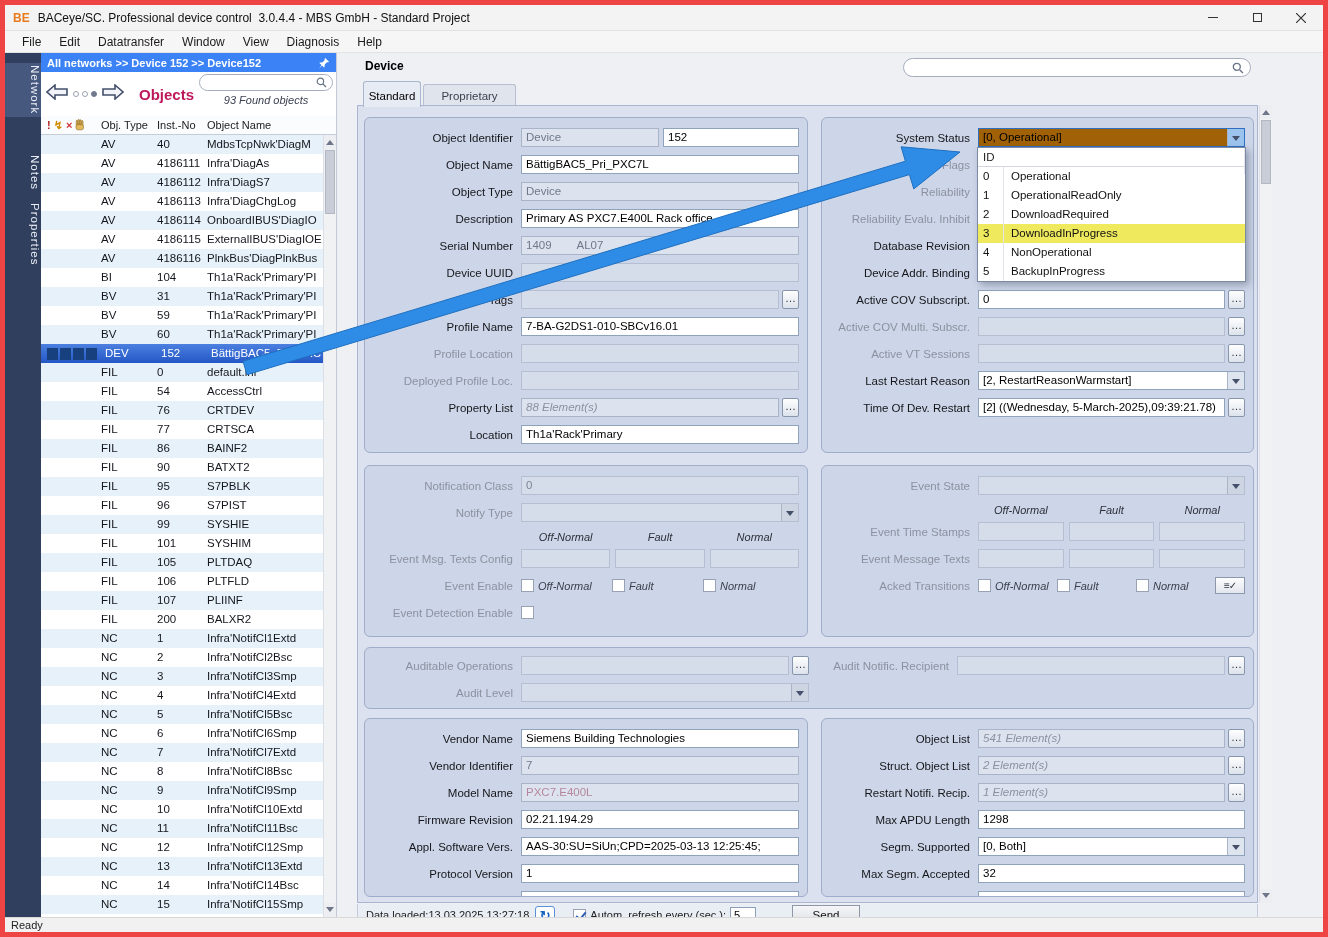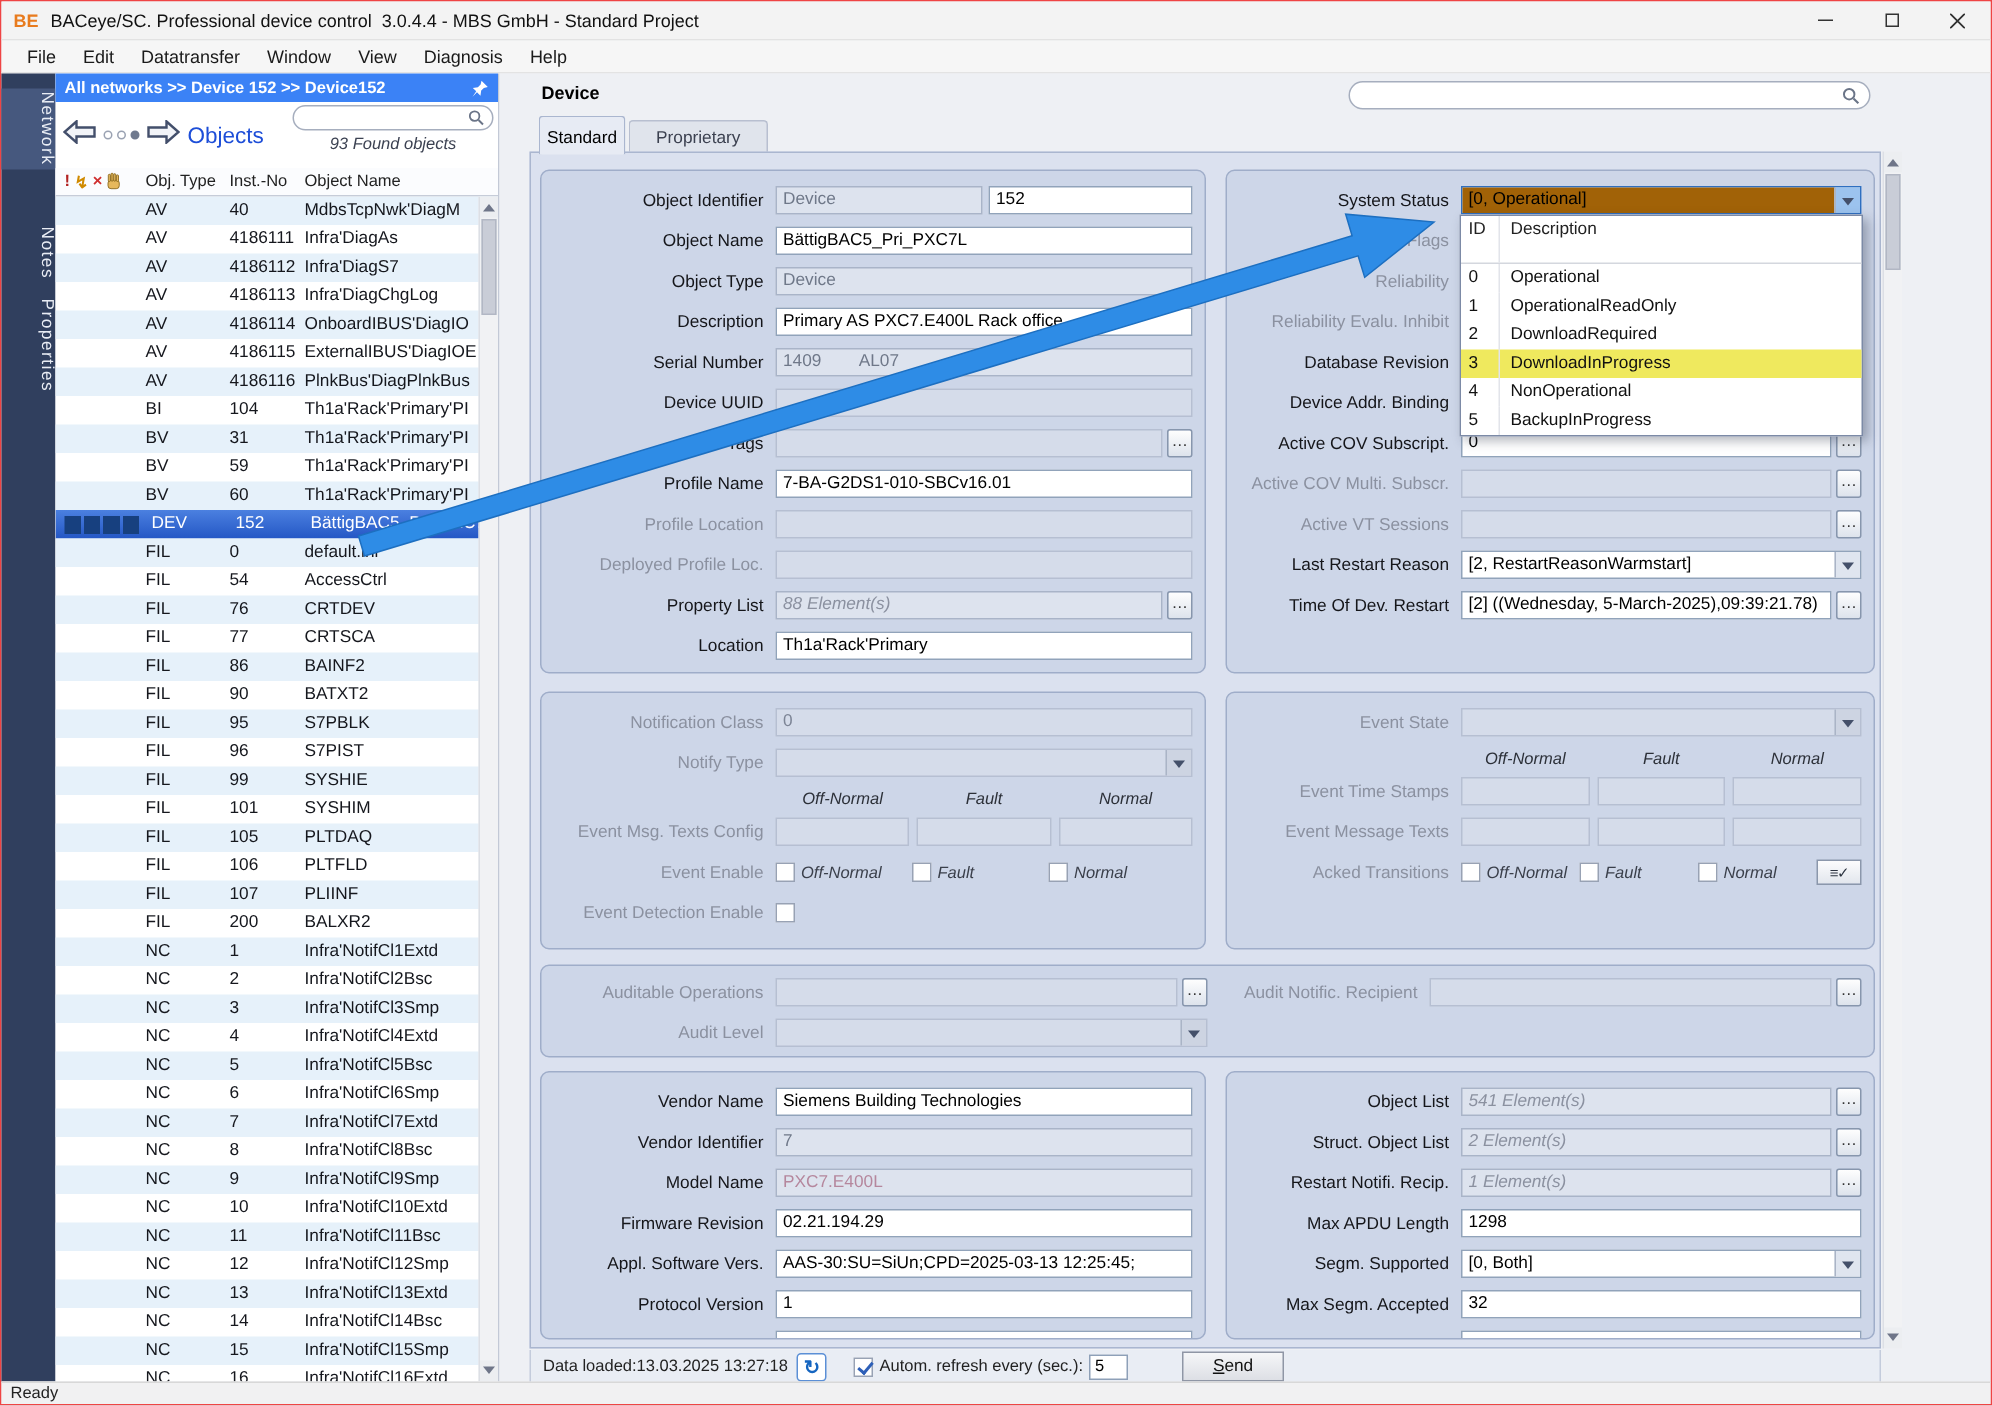--- a/index.html
+++ b/index.html
@@ -1,18 +1,18 @@
 <!DOCTYPE html>
 <html><head>
 <meta charset="utf-8">
 <style>
   * { margin:0; padding:0; box-sizing:border-box; }
   html,body { width:1328px; height:937px; }
   body { font-family:"Liberation Sans", sans-serif; background:#eef0f4; overflow:hidden; position:relative; }
-  .window { position:absolute; inset:0; border:1px solid #ef4444; background:#eef0f4; }
+  .window { position:absolute; inset:0; border:5px solid #ef4444; background:#eef0f4; }
 
   
   .titlebar { position:absolute; left:0; top:0; right:0; height:26px; background:#f3f3f3; border-bottom:1px solid #e2e2e2; display:flex; align-items:center; }
   .logo { margin-left:8px; color:#e87b1e; font-weight:bold; font-size:12px; }
   .title { margin-left:8px; font-size:12px; color:#111; white-space:pre; }
   .wctrls { margin-left:auto; display:flex; height:100%; }
   .wbtn { width:44px; height:100%; display:flex; align-items:center; justify-content:center; cursor:pointer; }
   .glyph-min { width:10px; height:1px; background:#333; }
   .glyph-max { width:9px; height:9px; border:1px solid #333; }
 
@@ -32,21 +32,21 @@
 
   
   .left-panel { position:absolute; left:36px; top:0; bottom:0; width:296px; background:#fff; border-right:1px solid #c3c9d6; display:flex; flex-direction:column; }
   .breadcrumb { flex:none; height:19px; background:#3b82f6; color:#fff; font-size:11px; font-weight:bold; display:flex; align-items:center; padding:0 6px; }
   .bc-text { flex:1; white-space:nowrap; overflow:hidden; }
   .panelhead { flex:none; height:44px; position:relative; }
   .nav-cluster { position:absolute; left:5px; top:5px; height:34px; display:flex; align-items:center; }
   .nav-dots { display:flex; gap:3px; margin:0 5px; }
   .dot { width:6px; height:6px; border-radius:50%; border:1px solid #9aa2b2; background:#fff; }
   .dot.filled { background:#707a8e; border-color:#707a8e; }
-  .objects-title { font-size:15px; font-weight:normal; color:#1d4ed8; margin-left:5px; }
+  .objects-title { font-size:15px; font-weight:bold; color:#be185d; margin-left:15px; }
   .search-sm { position:absolute; left:158px; top:2px; width:134px; height:17px; border:1px solid #a6aebe; border-radius:9px; background:#fff; display:flex; align-items:center; padding:0 5px; }
   .search-sm input, .search-lg input { flex:1; border:0; outline:0; font-size:11px; background:transparent; min-width:0; font-family:inherit; }
   .found { position:absolute; left:158px; top:22px; width:134px; text-align:center; font-size:11px; font-style:italic; color:#3c4252; }
 
   .thead { flex:none; display:flex; align-items:center; height:19px; border-bottom:1px solid #c6ccd8; background:#fbfcfe; font-size:11px; color:#222; }
   .tbody { flex:1; overflow:hidden; position:relative; }
   .trow { display:flex; height:19px; line-height:19px; font-size:11.5px; color:#15171d; cursor:pointer; }
   .trow:nth-of-type(odd) { background:#e6f1fa; }
   .trow.selected { background:linear-gradient(#4b80e0,#2457c5); color:#fff; }
   .c-icons { flex:0 0 52px; display:flex; align-items:center; gap:3px; padding-left:6px; }
@@ -114,21 +114,21 @@
   .colhead { flex:1; font-size:11px; font-style:italic; color:#2c3038; text-align:center; }
   .chk { flex:none; width:13px; height:13px; border:1px solid #98a2b4; background:#fff; cursor:pointer; }
   .chk.checked::after { content:""; display:block; width:4px; height:8px; border:solid #2d5fb8; border-width:0 2px 2px 0; transform:rotate(40deg); margin:0 0 0 4px; }
   .ck-group { flex:0 0 91px; display:flex; align-items:center; }
   .ck-group.sm { flex:0 0 79px; }
   .cklab { font-size:11px; font-style:italic; color:#3a3f4a; margin-left:4px; white-space:nowrap; }
   .ack-btn { flex:none; width:30px; height:17px; margin-left:auto; border:1px solid #8b97ab; background:linear-gradient(#fcfcfd,#e2e6ed); display:flex; align-items:center; justify-content:center; font-size:10px; letter-spacing:-1px; color:#2c3340; cursor:pointer; }
 
   
   .dd { position:absolute; left:619px; top:41px; width:269px; background:#fff; border:1px solid #7c8aa6; box-shadow:3px 3px 7px rgba(40,50,70,.35); z-index:30; font-size:11.5px; }
-  .dd-head { display:flex; height:32px; line-height:19px; border-bottom:1px solid #d4d7de; color:#222; }
+  .dd-head { display:flex; height:19px; line-height:19px; border-bottom:1px solid #d4d7de; color:#222;flex-direction:column; }
   .dd-id { flex:0 0 26px; padding-left:5px; border-right:1px solid #e2e4ea; }
   .dd-desc { flex:1; padding-left:7px; white-space:nowrap; overflow:hidden; }
   .dd-row { display:flex; height:19px; line-height:19px; cursor:pointer; color:#111; }
   .dd-row.highlight { background:#efe95e; }
 
   
   .main-footer { position:absolute; left:20px; top:851px; width:901px; height:23px; background:#e9edf4; border:1px solid #c4ccdc; border-top:none; display:flex; align-items:center; padding:0 8px; font-size:11px; color:#222; }
   .refresh-btn { flex:none; width:20px; height:19px; border:1px solid #5b8fd6; background:#fff; border-radius:3px; margin-left:6px; display:flex; align-items:center; justify-content:center; color:#1565c0; font-weight:bold; font-size:13px; cursor:pointer; }
   .ft-chk { margin-left:18px; }
   .ft-label { margin-left:4px; }

